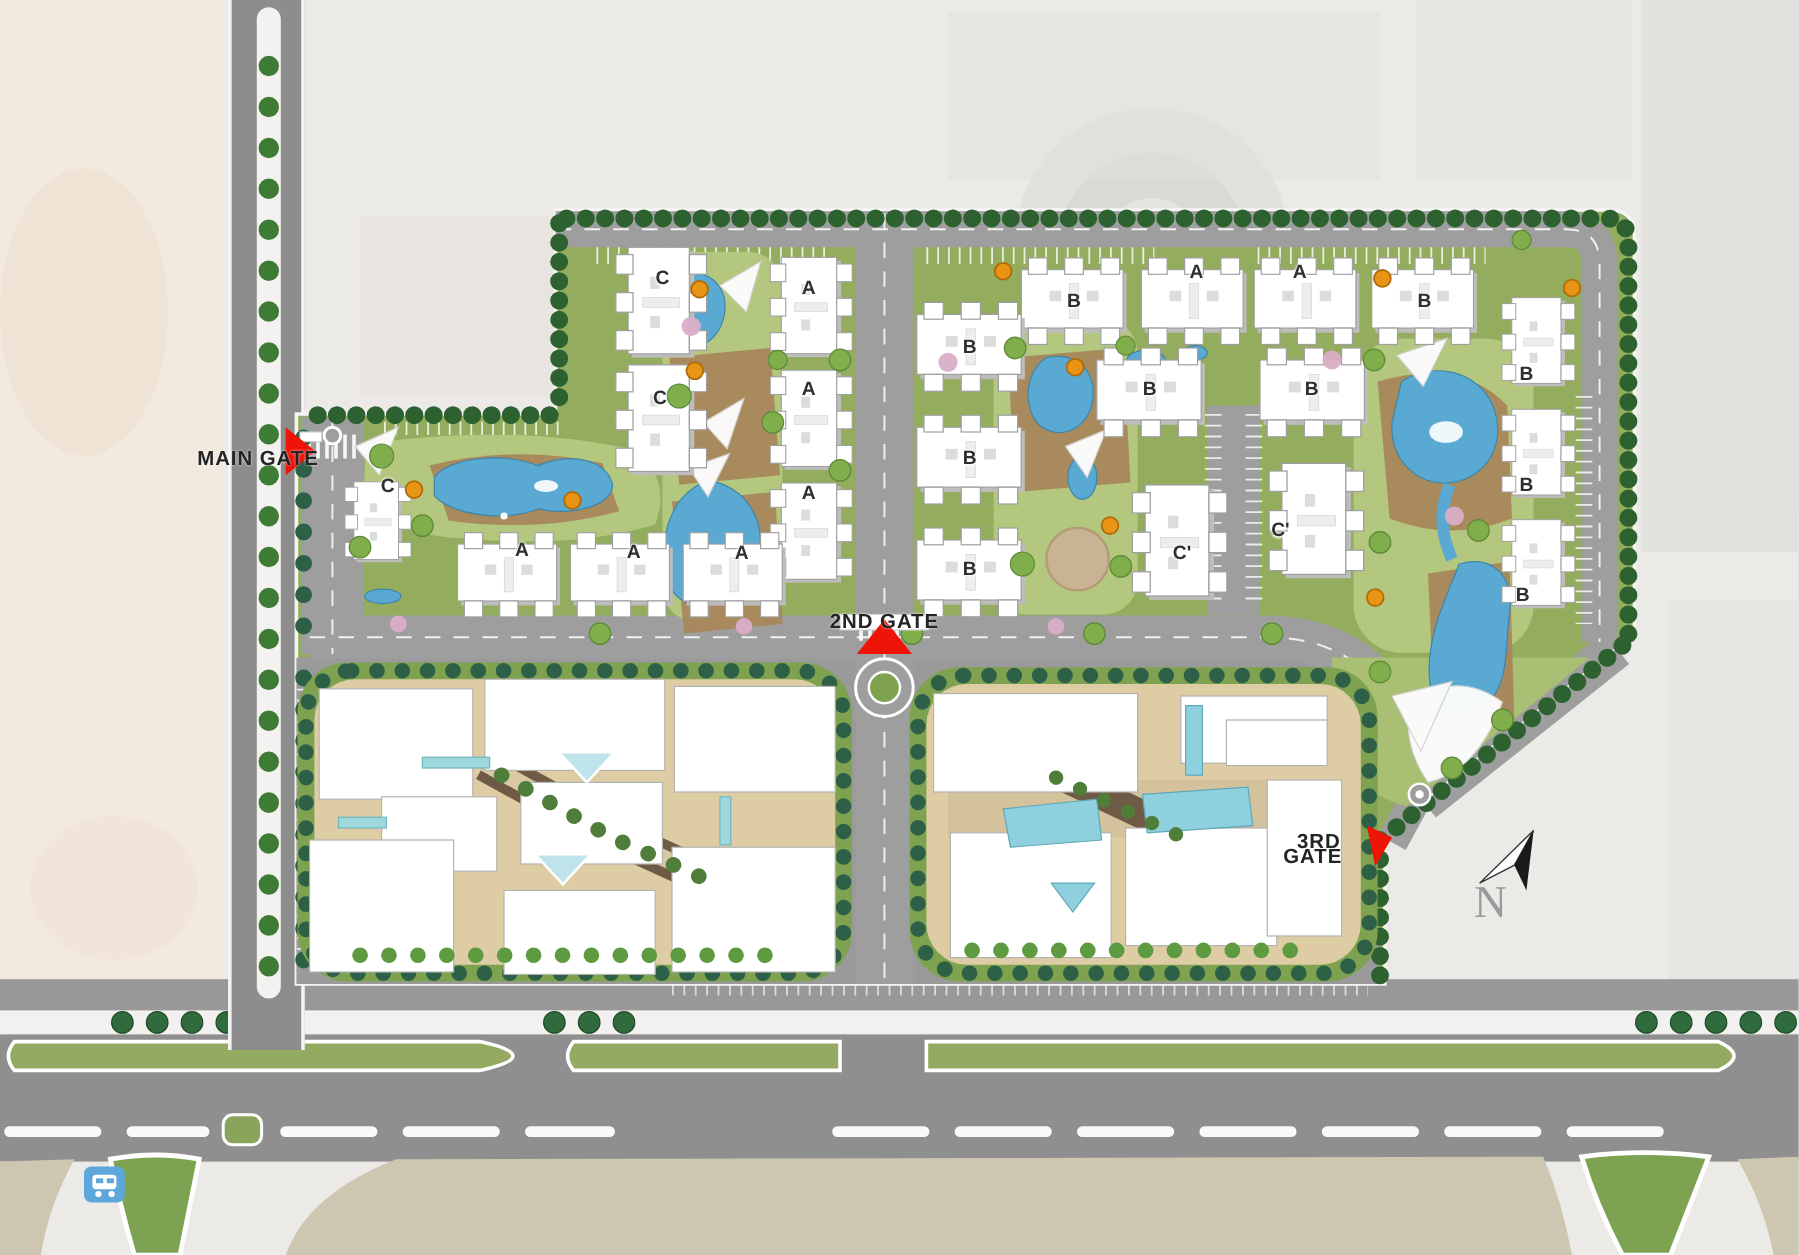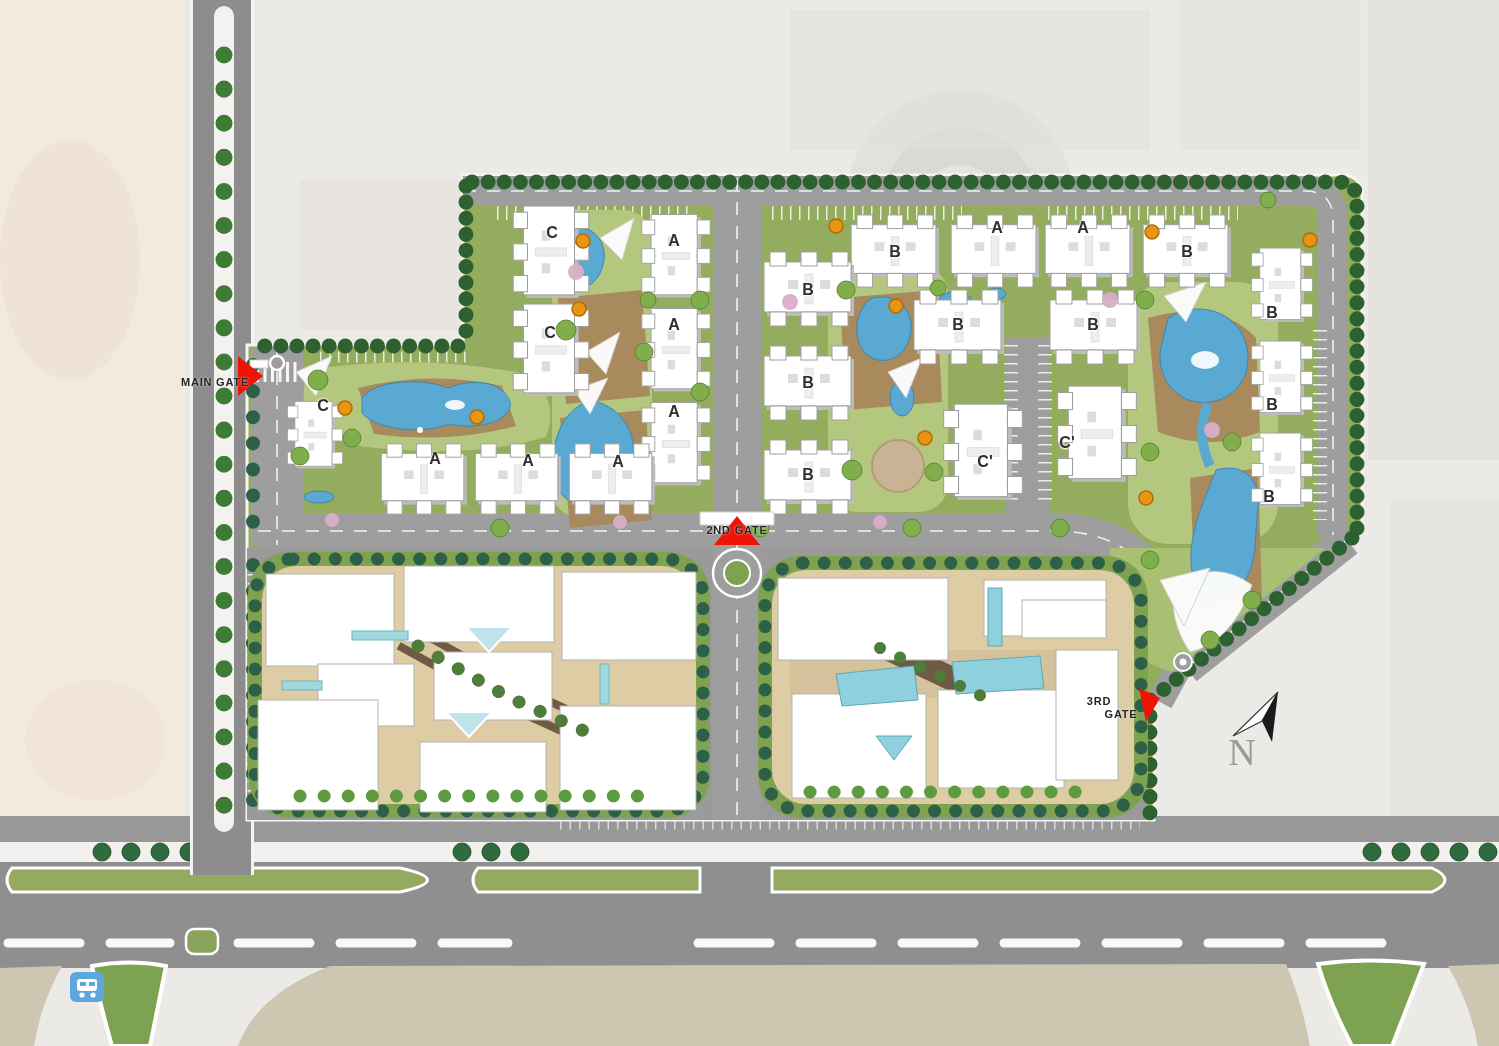--- a/index.html
+++ b/index.html
@@ -10,21 +10,21 @@
   .stage svg{position:absolute;left:0;top:0;}
   .lbl{
     position:absolute;transform:translate(-50%,-50%);
     font-weight:bold;color:#2f2f2f;white-space:nowrap;line-height:1;
   }
   .bldg-lbl{
     font-size:16px;
     text-shadow:0 0 3px #ffffff,0 0 2px #ffffff,0 1px 2px #ffffff;
   }
   .gate-lbl{
-    font-size:11px;letter-spacing:.8px;color:#242424;
+    font-size:17px;letter-spacing:.8px;color:#242424;
     text-shadow:0 0 2px rgba(255,255,255,.9);
   }
   .compass-n{
     font-family:"Liberation Serif",serif;font-weight:normal;
     font-size:38px;color:#9a9a9a;text-shadow:none;
   }
 </style>
 </head>
 <body>
 
@@ -374,23 +374,23 @@
     <polygon points="1139,688 1160,698 1146,722" fill="#ee1408"></polygon>
   </g>
 
   <g>
     <polygon points="1278,692 1233,736 1262,721" fill="#ffffff" stroke="#3a3a3a" stroke-width="1.2"></polygon>
     <polygon points="1278,692 1262,721 1272,742" fill="#1a1a1a"></polygon>
   </g>
 </svg>
 
 <div class="lbl gate-lbl" style="left:215px;top:382px">MAIN GATE</div>
-<div class="lbl gate-lbl" style="left:737px;top:530px">2ND GATE</div>
+<div class="lbl gate-lbl" style="left:737px;top:518px">2ND GATE</div>
 <div class="lbl gate-lbl" style="left:1099px;top:701px">3RD</div>
-<div class="lbl gate-lbl" style="left:1121px;top:714px">GATE</div>
+<div class="lbl gate-lbl" style="left:1094px;top:714px">GATE</div>
 <div class="lbl compass-n" style="left:1242px;top:752px">N</div>
 
 <div class="lbl bldg-lbl" style="left:552px;top:233px">C</div>
 <div class="lbl bldg-lbl" style="left:550px;top:333px">C</div>
 <div class="lbl bldg-lbl" style="left:323px;top:406px">C</div>
 <div class="lbl bldg-lbl" style="left:674px;top:241px">A</div>
 <div class="lbl bldg-lbl" style="left:674px;top:325px">A</div>
 <div class="lbl bldg-lbl" style="left:674px;top:412px">A</div>
 <div class="lbl bldg-lbl" style="left:435px;top:459px">A</div>
 <div class="lbl bldg-lbl" style="left:528px;top:461px">A</div>

